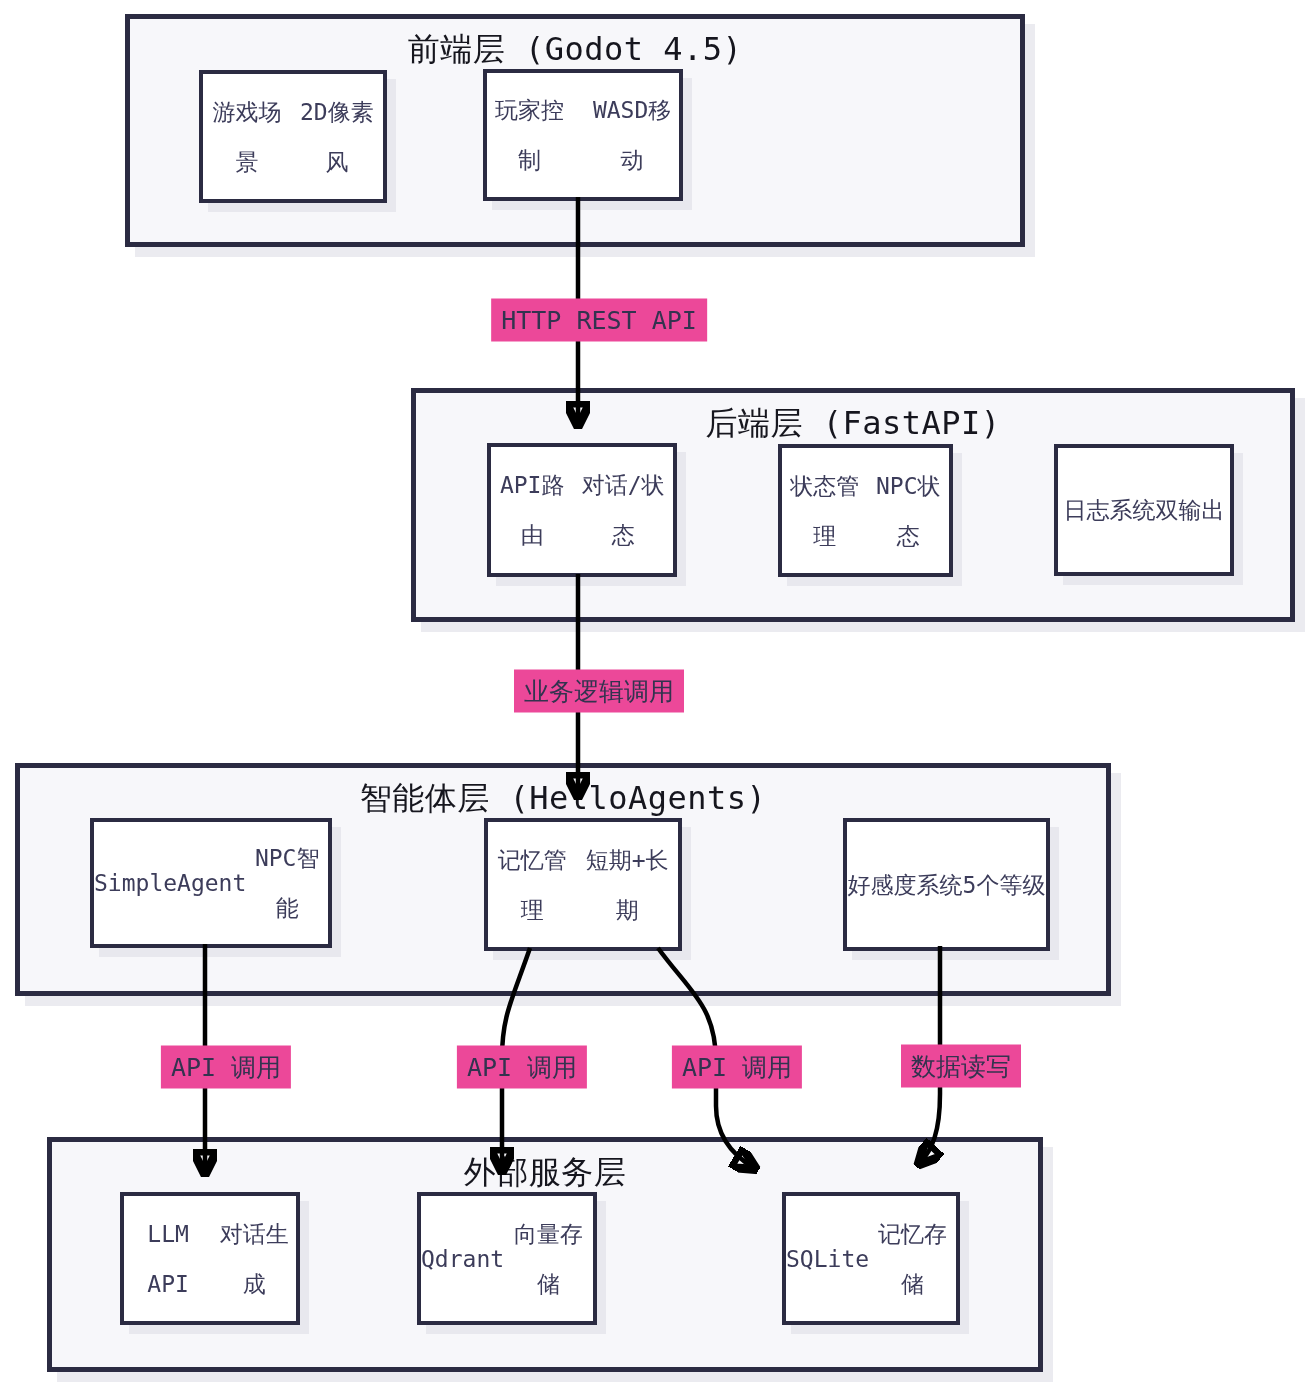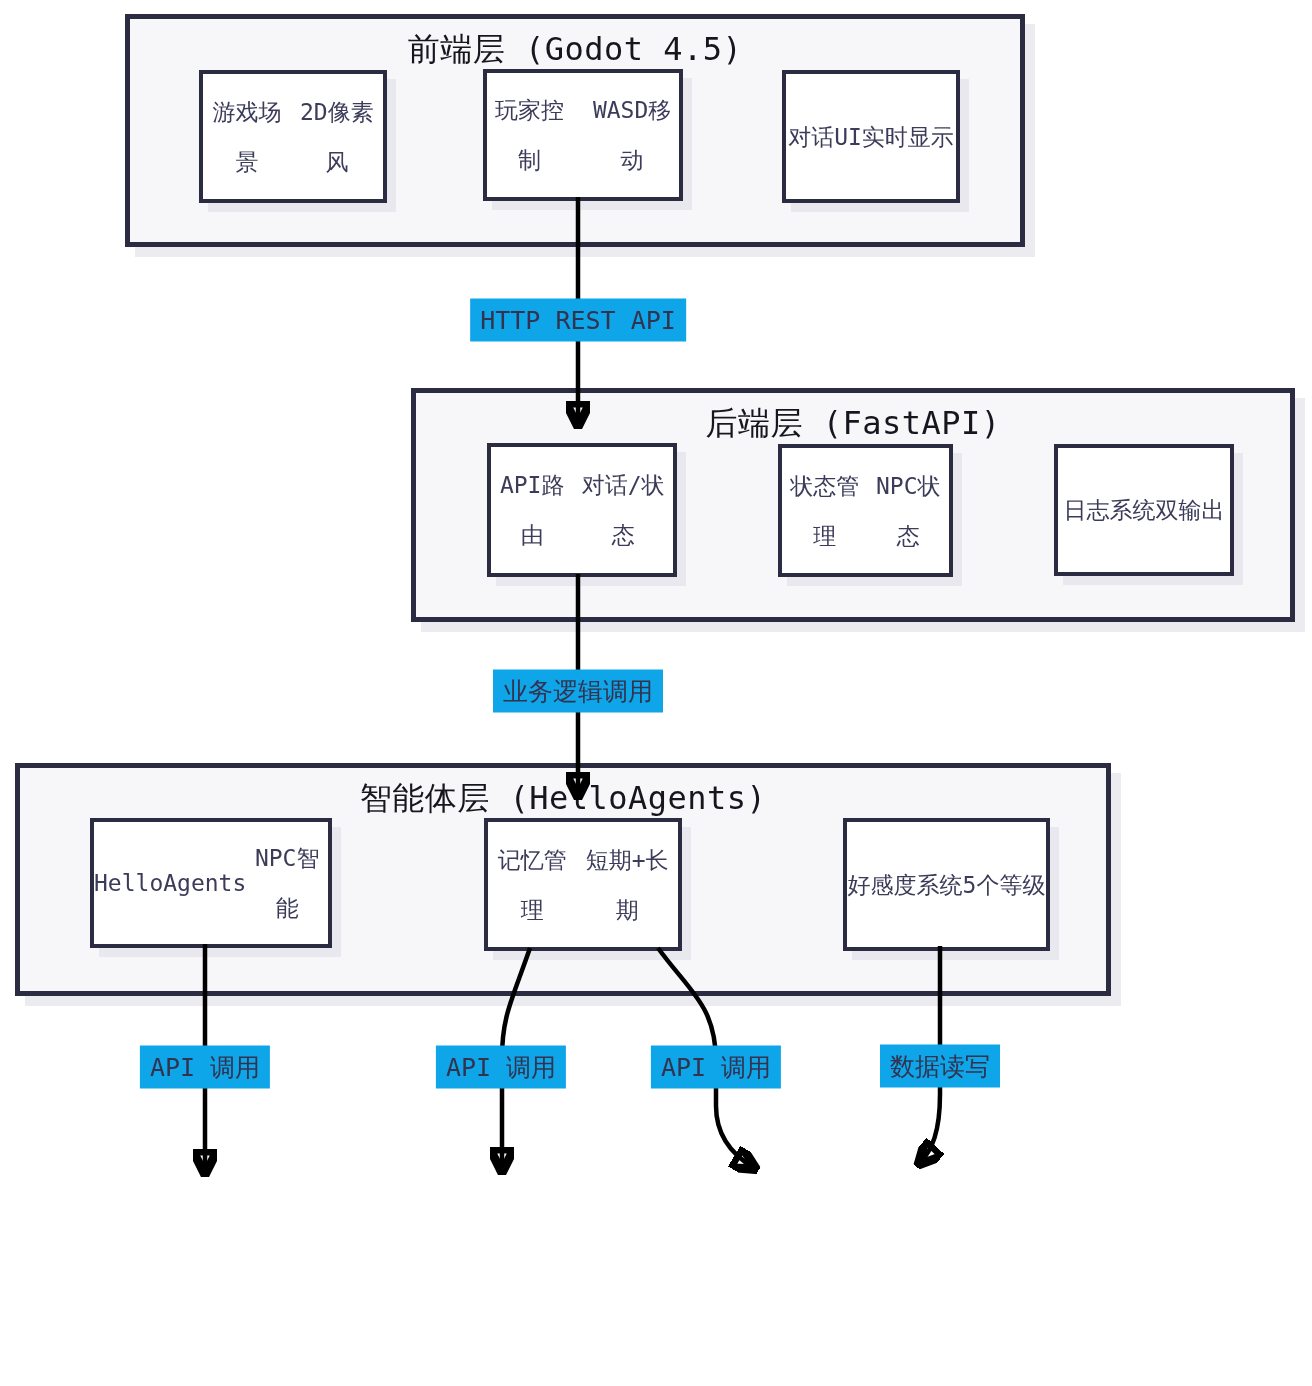--- a/index.html
+++ b/index.html
@@ -35,26 +35,27 @@
     align-items:center;
     justify-content:center;
     text-align:center;
     font-size:23px;
     line-height:50px;
     color:#3c3c5a;
   }
   .edge-label{
     position:absolute;
     transform:translate(-50%,-50%);
-    background:#0ea5e9;
+    background:#ec4899;
     color:#33334f;
     font-size:25px;
     line-height:25px;
     padding:9px 10px;
     white-space:nowrap;
+    margin-left:21px;
   }
   svg.wires{
     position:absolute;
     left:0;top:0;
     width:1312px;height:1386px;
     pointer-events:none;
   }
   svg.wires path{fill:none;stroke:#000000;stroke-width:4.5px;}
 </style>
 </head>
@@ -65,24 +66,20 @@
   <div class="layer" style="left:125px;top:14px;width:900px;height:233px;">
     <div class="layer-title">前端层 (Godot 4.5)</div>
     <div class="node" style="left:69px;top:51px;width:188px;height:133px;">
       <span>游戏场景</span>
       <span>2D像素风</span>
     </div>
     <div class="node" style="left:353px;top:50px;width:200px;height:132px;gap:13px;">
       <span>玩家控制</span>
       <span>WASD移动</span>
     </div>
-    <div class="node" style="left:652px;top:51px;width:178px;height:133px;">
-      <span>对话UI</span>
-      <span>实时显示</span>
-    </div>
   </div>
 
   <div class="layer" style="left:411px;top:388px;width:884px;height:234px;">
     <div class="layer-title">后端层 (FastAPI)</div>
     <div class="node" style="left:71px;top:50px;width:190px;height:134px;">
       <span>API路由</span>
       <span>对话/状态</span>
     </div>
     <div class="node" style="left:362px;top:51px;width:175px;height:133px;">
       <span>状态管理</span>
@@ -90,33 +87,48 @@
     </div>
     <div class="node" style="left:638px;top:51px;width:180px;height:132px;">
       <span>日志系统</span>
       <span>双输出</span>
     </div>
   </div>
 
   <div class="layer" style="left:15px;top:763px;width:1096px;height:233px;">
     <div class="layer-title">智能体层 (HelloAgents)</div>
     <div class="node" style="left:70px;top:50px;width:242px;height:130px;">
-      <span>HelloAgents</span>
+      <span>SimpleAgent</span>
       <span>NPC智能</span>
     </div>
     <div class="node" style="left:464px;top:50px;width:198px;height:133px;">
       <span>记忆管理</span>
       <span>短期+长期</span>
     </div>
     <div class="node" style="left:823px;top:50px;width:207px;height:133px;">
       <span>好感度系统</span>
       <span>5个等级</span>
     </div>
   </div>
 
+  <div class="layer" style="left:47px;top:1137px;width:996px;height:235px;">
+    <div class="layer-title">外部服务层</div>
+    <div class="node" style="left:68px;top:50px;width:180px;height:133px;">
+      <span>LLM API</span>
+      <span>对话生成</span>
+    </div>
+    <div class="node" style="left:365px;top:50px;width:180px;height:133px;">
+      <span>Qdrant</span>
+      <span>向量存储</span>
+    </div>
+    <div class="node" style="left:730px;top:50px;width:178px;height:133px;">
+      <span>SQLite</span>
+      <span>记忆存储</span>
+    </div>
+  </div>
 
   <svg class="wires" viewBox="0 0 1312 1386" xmlns="http://www.w3.org/2000/svg">
     <defs>
       <marker id="ah" viewBox="0 0 12 12" refX="10.5" refY="6" markerUnits="userSpaceOnUse" markerWidth="28" markerHeight="24" orient="auto">
         <path d="M0,0 L12,6 L0,12 Z" fill="#000000" stroke="none"></path>
       </marker>
     </defs>
     <path d="M 578 197 L 578 424" marker-end="url(#ah)"></path>
     <path d="M 578 574 L 578 795" marker-end="url(#ah)"></path>
     <path d="M 205 944 L 205 1172" marker-end="url(#ah)"></path>

